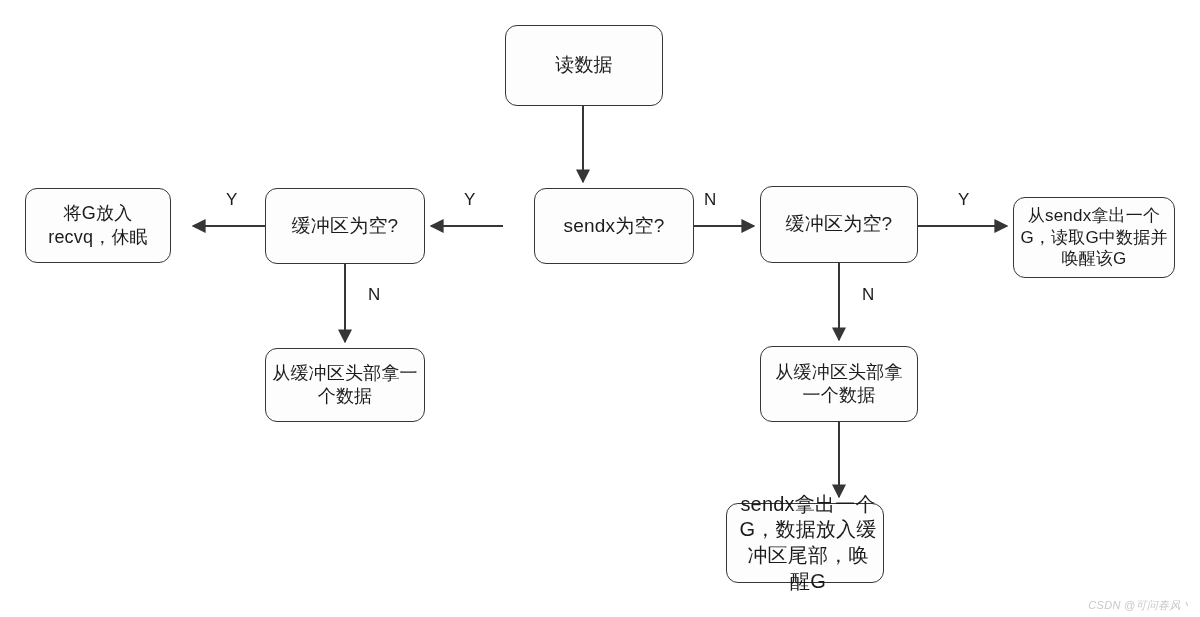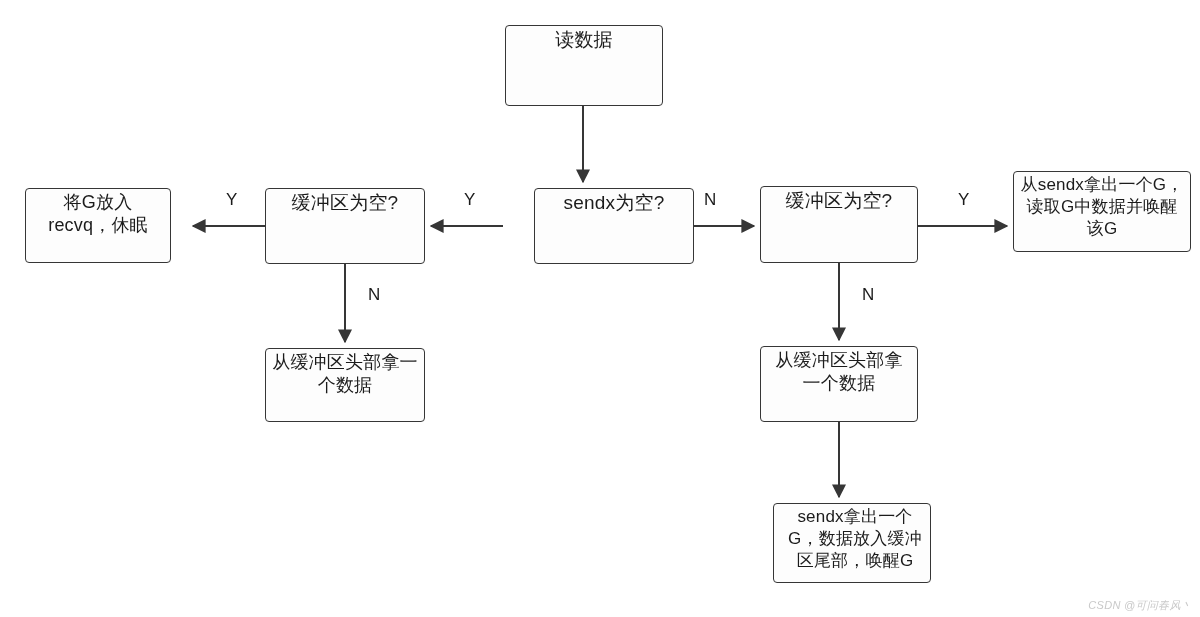--- a/index.html
+++ b/index.html
@@ -23,44 +23,44 @@
     left: 0;
     top: 0;
     width: 1200px;
     height: 617px;
     pointer-events: none;
   }
   .node {
     position: absolute;
     box-sizing: border-box;
     border: 1.6px solid #363636;
-    border-radius: 4px;
+    border-radius: 12px;
     background: #fdfdfd;
     display: flex;
-    align-items: flex-start;
+    align-items: center;
     justify-content: center;
     text-align: center;
     color: #1b1b1b;
     line-height: 1.28;
     letter-spacing: 0.2px;
     padding: 2px 6px;
   }
   .node .label {
     display: block;
     width: 100%;
   }
   .n-read        { left: 505px; top: 25px;  width: 158px; height: 81px;  font-size: 19px; }
   .n-sendx-empty { left: 503px; top: 188px; width: 160px; height: 76px;  font-size: 19px; margin-left: 31px; }
   .n-buf-empty-l { left: 265px; top: 188px; width: 160px; height: 76px;  font-size: 19px; }
   .n-buf-empty-r { left: 760px; top: 186px; width: 158px; height: 77px;  font-size: 19px; }
   .n-recvq       { left: 25px;  top: 188px; width: 146px; height: 75px;  font-size: 18px; }
-  .n-take-sendx  { left: 1013px;top: 171px; width: 178px; height: 81px;  font-size: 17px; }
+  .n-take-sendx  { left: 1013px;top: 197px; width: 162px; height: 81px;  font-size: 17px; }
   .n-buf-head-l  { left: 265px; top: 348px; width: 160px; height: 74px;  font-size: 18px; }
   .n-buf-head-r  { left: 760px; top: 346px; width: 158px; height: 76px;  font-size: 18px; }
-  .n-sendx-take  { left: 773px; top: 503px; width: 158px; height: 80px;  font-size: 17px; padding-left: 12px; }
+  .n-sendx-take  { left: 726px; top: 503px; width: 158px; height: 80px;  font-size: 20px; padding-left: 12px; }
 
   .edge-label {
     position: absolute;
     font-size: 17px;
     color: #1b1b1b;
     font-family: "Liberation Sans", "DejaVu Sans", sans-serif;
   }
   .lbl-y-left    { left: 226px; top: 190px; }
   .lbl-y-mid     { left: 464px; top: 190px; }
   .lbl-n-mid     { left: 704px; top: 190px; }

